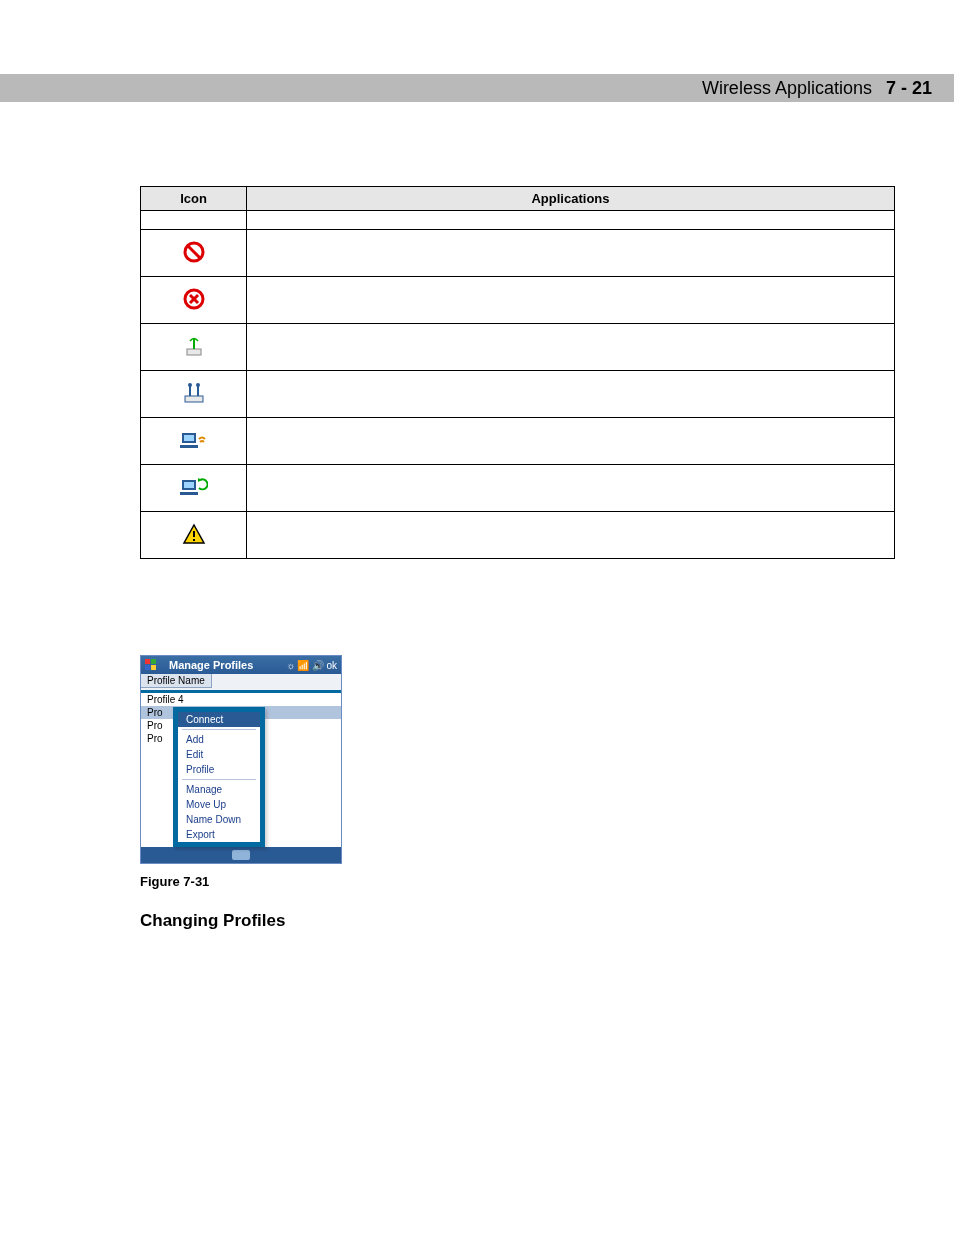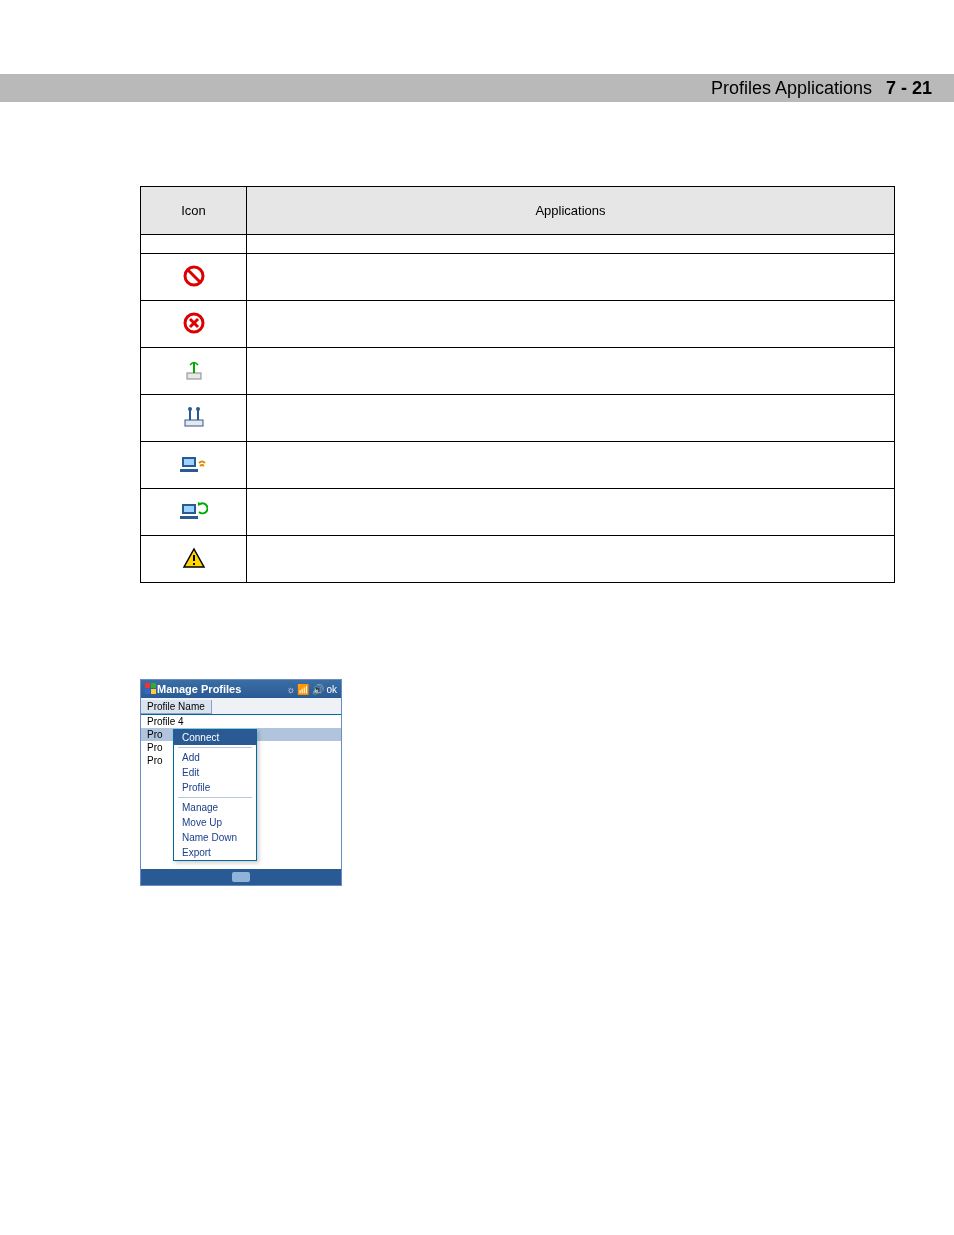--- a/index.html
+++ b/index.html
@@ -4,55 +4,55 @@
 <style>
   html,body{margin:0;padding:0;font-family:Arial,Helvetica,sans-serif;background:#fff;color:#000}
   .page{width:954px;min-height:1235px;margin:0 auto;position:relative;background:#fff}
   .header-band{position:absolute;top:74px;left:0;right:0;height:28px;background:#b9b9b9}
   .header-text{position:absolute;top:74px;right:22px;height:28px;display:flex;align-items:center;gap:14px;font-size:18px;color:#000}
   .header-text .section{font-family:Arial,Helvetica,sans-serif;font-weight:400}
   .header-text .pg{font-family:Arial,Helvetica,sans-serif;font-weight:700}
   .content{padding:186px 60px 0 140px}
   .table-caption{font-weight:700;font-size:13px;margin-bottom:8px}
   table.icon-table{border-collapse:collapse;width:755px}
-  table.icon-table th{background:#e6e6e6;border:1px solid #000;font-weight:400;font-size:13px;padding:16px 0;text-align:center}
+  table.icon-table th{background:#e6e6e6;border:1px solid #000;font-weight:700;font-size:13px;padding:4px 0;text-align:center}
   table.icon-table th.icon-col{width:105px}
   table.icon-table td{border-left:1px solid #000;border-right:1px solid #000;border-bottom:1px solid #000;padding:0;height:46px;text-align:center;vertical-align:middle;font-size:12px}
   table.icon-table tr.spacer td{height:18px;border-bottom:1px solid #000}
   table.icon-table td.desc{text-align:left;padding-left:10px}
   
   .ic{display:inline-block;vertical-align:middle}
   
   .mp-window{margin-top:96px;width:200px;border:1px solid #6b8bc3;font-family:Tahoma,Arial,sans-serif;font-size:11px;background:#fff}
-  .mp-title{background:#3b6ea5;background:linear-gradient(#3b6ea5,#2a5a94);color:#fff;height:18px;display:flex;align-items:center;padding:0 4px;gap:0}
+  .mp-title{background:#3b6ea5;background:linear-gradient(#3b6ea5,#2a5a94);color:#fff;height:18px;display:flex;align-items:center;padding:0 4px;gap:12px}
   .mp-title .flag{width:12px;height:12px;display:inline-block}
   .mp-title .t{flex:1;font-weight:700;font-size:11px}
   .mp-title .sys{display:flex;gap:2px;align-items:center}
   .mp-title .sys span{font-size:10px;color:#fff}
-  .mp-col{background:#eef1f6;border-bottom:1px solid #0369a1;height:16px;display:flex;align-items:flex-end}
+  .mp-col{background:#eef1f6;border-bottom:3px solid #0369a1;height:16px;display:flex;align-items:flex-start}
   .mp-col .ch{background:#dbe3ef;border:1px solid #8ea3c2;border-top:none;border-left:none;padding:1px 6px;font-size:10px}
   .mp-list{position:relative;height:154px;background:#fff}
   .mp-item{padding:1px 6px;font-size:10px;color:#000}
   .mp-item.sel{background:#b0c4de}
-  .mp-menu{position:absolute;left:32px;top:14px;width:82px;background:#fff;border:1px solid #0369a1;box-shadow:2px 2px 4px rgba(0,0,0,.2)}
+  .mp-menu{position:absolute;left:32px;top:14px;width:82px;background:#fff;border:5px solid #0369a1;box-shadow:2px 2px 4px rgba(0,0,0,.2)}
   .mp-menu .mi{padding:2px 8px;font-size:10px;color:#1a3e8b;cursor:default}
   .mp-menu .mi.sel{background:#2a5a94;color:#fff}
   .mp-menu hr{margin:2px 4px;border:none;border-top:1px solid #b9c7de}
   .mp-bottom{background:#2a5a94;height:16px;display:flex;align-items:center;justify-content:center}
   .mp-bottom .kbd{width:18px;height:10px;background:#8fb3d9;border-radius:2px}
   .fig-caption{font-weight:700;font-size:13px;margin-top:10px}
   .h2{font-family:Arial,Helvetica,sans-serif;font-weight:700;font-size:17px;margin-top:22px}
 </style>
 </head>
 <body>
 <div class="page">
 
   <div class="header-band"></div>
   <div class="header-text">
-    <span class="section">Profiles Applications</span>
+    <span class="section">Wireless Applications</span>
     <span class="pg">7 - 21</span>
   </div>
 
   <div class="content">
 
 
     <table class="icon-table">
       <thead>
         <tr>
           <th class="icon-col">Icon</th>
@@ -201,16 +201,18 @@
           <div class="mi">Move Up</div>
           <div class="mi">Name Down</div>
           <div class="mi">Export</div>
         </div>
       </div>
       <div class="mp-bottom">
         <span class="kbd"></span>
       </div>
     </div>
 
-
+    <div class="fig-caption">Figure 7-31</div>
+
+    <div class="h2">Changing Profiles</div>
 
   </div>
 </div>
 
 </body></html>

